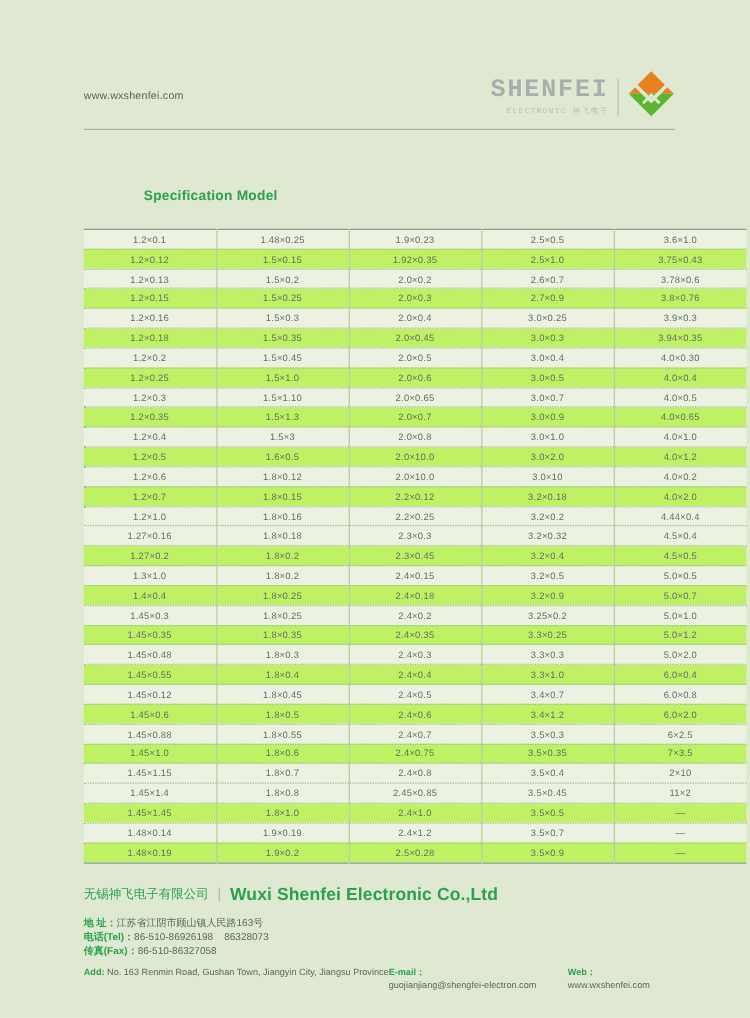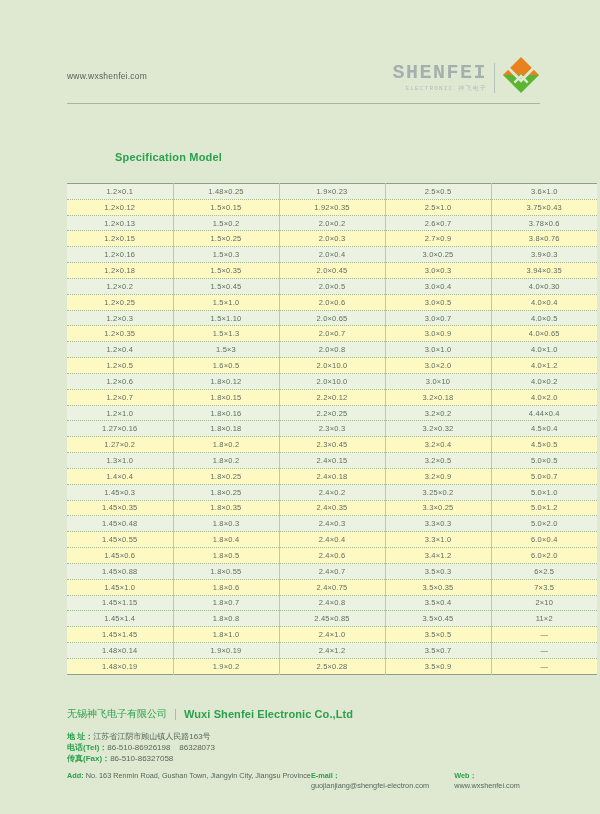--- a/index.html
+++ b/index.html
@@ -38,27 +38,27 @@
     border-top:1.5px solid #8e9e8d; border-bottom:1.5px solid #8e9e8d;
   }
   .spec-table td {
     height:15.84px; text-align:center; vertical-align:middle;
     font-size:7.5px; color:#5e6e62; letter-spacing:.2px;
     border-bottom:1px dotted #a4ba95;
     border-right:1px solid #b9cca9;
   }
   .spec-table td:last-child { border-right:none; }
   .spec-table tr.light { background:#ebf2e1; }
-  .spec-table tr.dark  { background:#fef9c3; }
+  .spec-table tr.dark  { background:#bef264; }
   
   .footer { position:absolute; left:67px; right:60px; top:707px; }
   .f-line1 { display:flex; align-items:center; gap:8px; }
   .company-cn { font-size:10px; font-weight:normal; color:#2aa14c; }
   .f-divider { width:1px; height:11px; background:#aebcab; }
-  .company-en { font-size:11px; font-weight:bold; color:#2aa14c; letter-spacing:.1px; }
+  .company-en { font-size:14px; font-weight:bold; color:#2aa14c; letter-spacing:.1px; }
   .f-line2 { display:flex; margin-top:10px; font-size:8px;flex-direction:column; }
   .f-line3 { display:flex; justify-content:space-between; margin-top:7px; font-size:7.3px; }
   .f-label { color:#2aa14c; font-weight:bold; white-space:pre; }
   .f-value { color:#57675b; white-space:pre; }
 </style>
 </head>
 <body>
 
 <div class="page">
 
@@ -239,20 +239,27 @@
           <td>2.4×0.3</td>
           <td>3.3×0.3</td>
           <td>5.0×2.0</td>
         </tr>
         <tr class="dark">
           <td>1.45×0.55</td>
           <td>1.8×0.4</td>
           <td>2.4×0.4</td>
           <td>3.3×1.0</td>
           <td>6.0×0.4</td>
+        </tr>
+        <tr class="light">
+          <td>1.45×0.12</td>
+          <td>1.8×0.45</td>
+          <td>2.4×0.5</td>
+          <td>3.4×0.7</td>
+          <td>6.0×0.8</td>
         </tr>
         <tr class="dark">
           <td>1.45×0.6</td>
           <td>1.8×0.5</td>
           <td>2.4×0.6</td>
           <td>3.4×1.2</td>
           <td>6.0×2.0</td>
         </tr>
         <tr class="light">
           <td>1.45×0.88</td>

